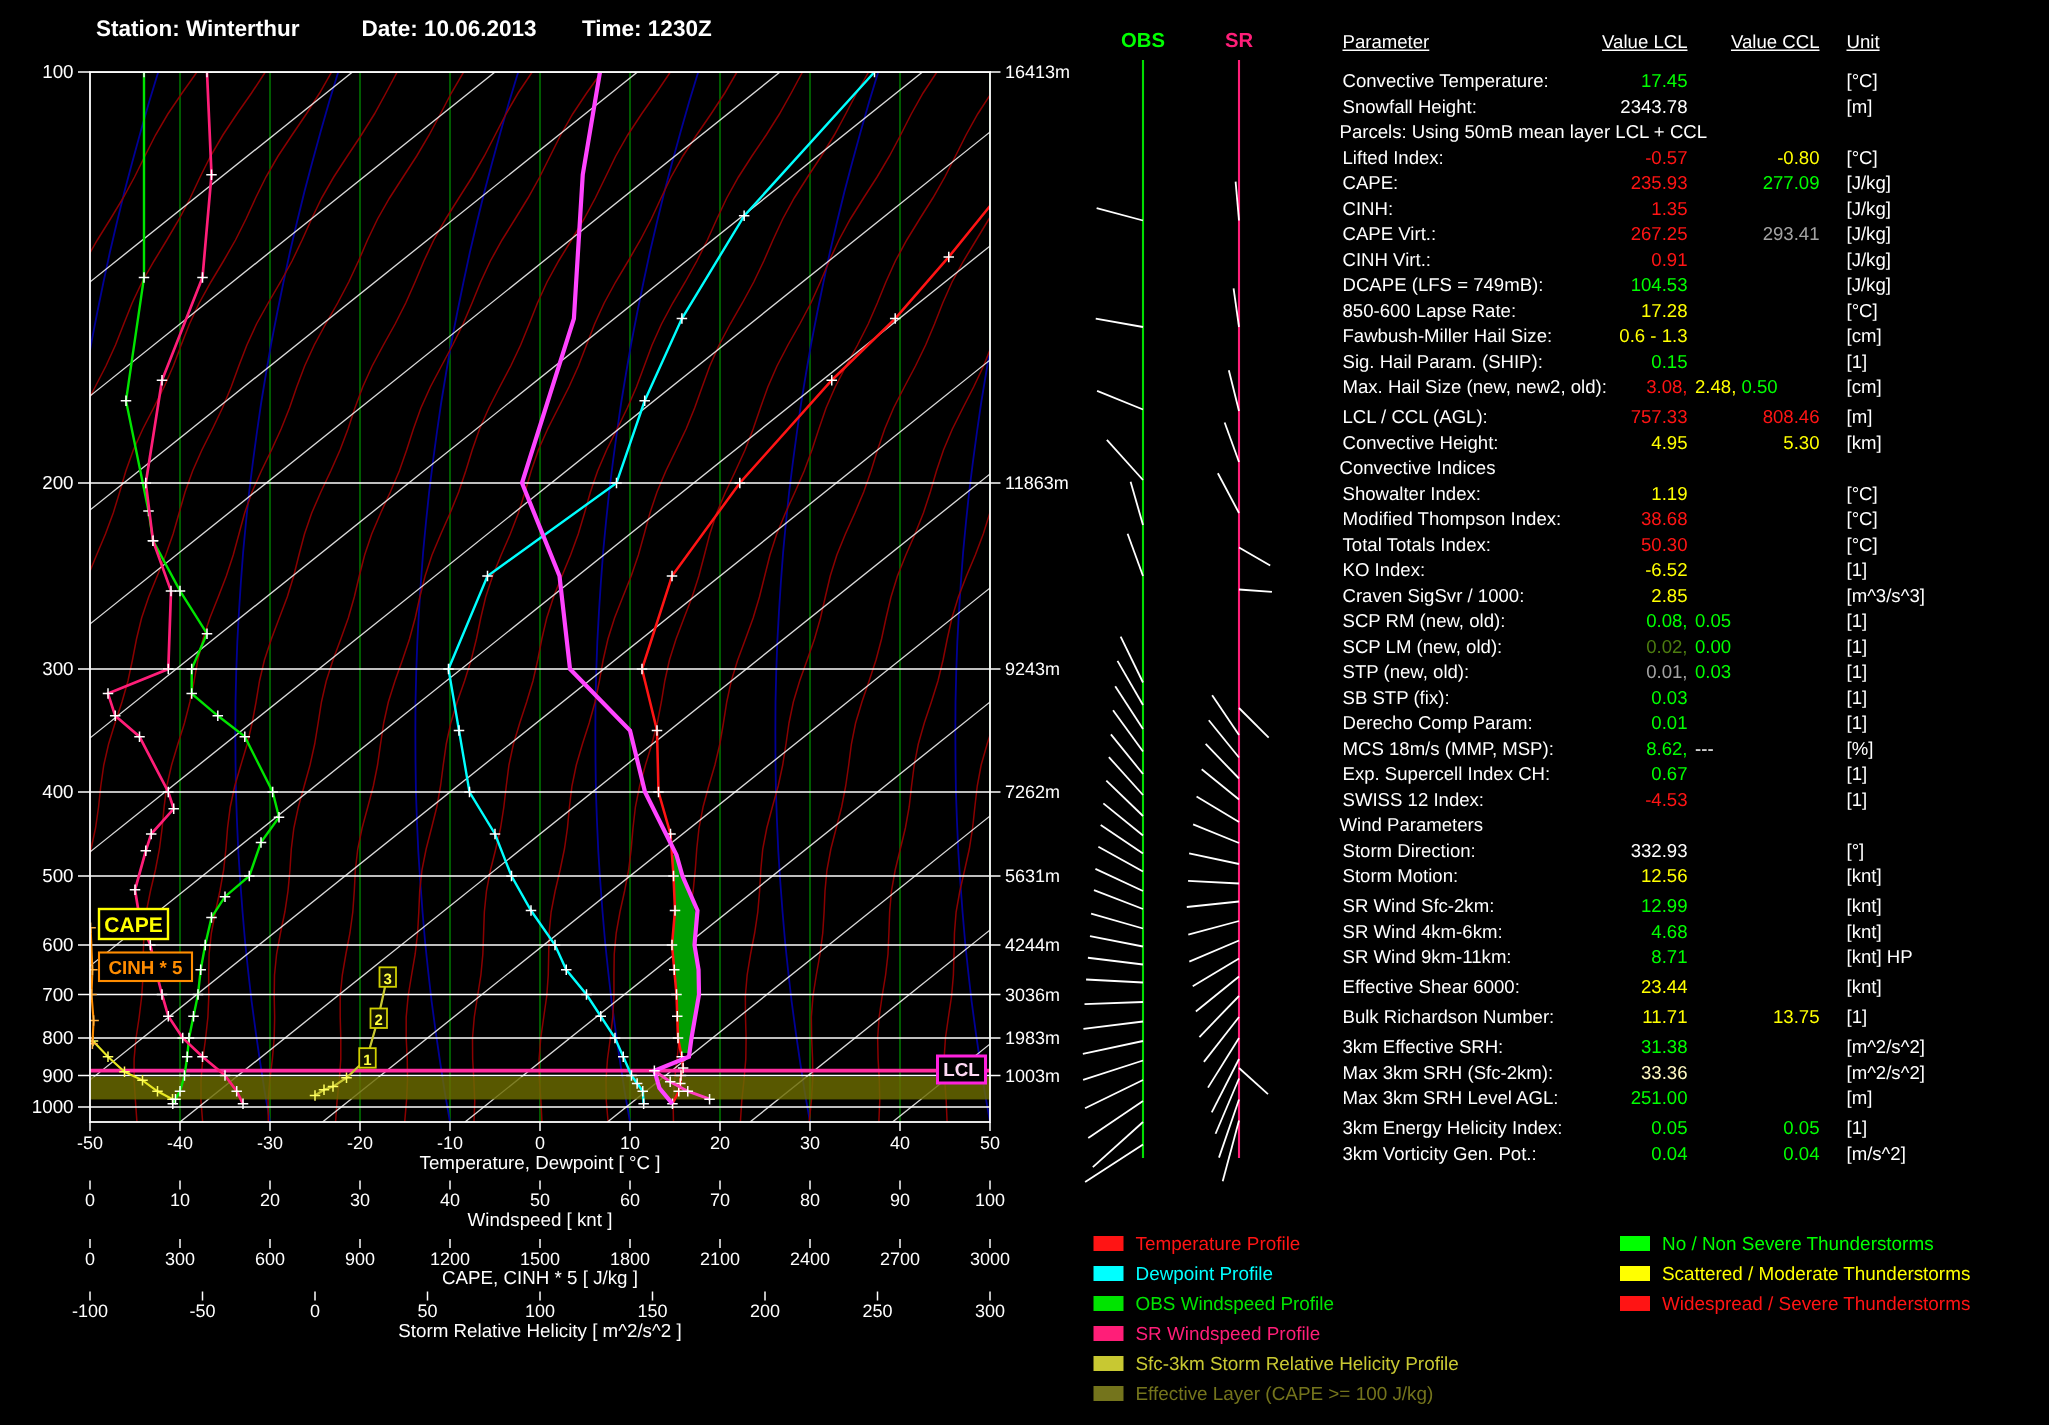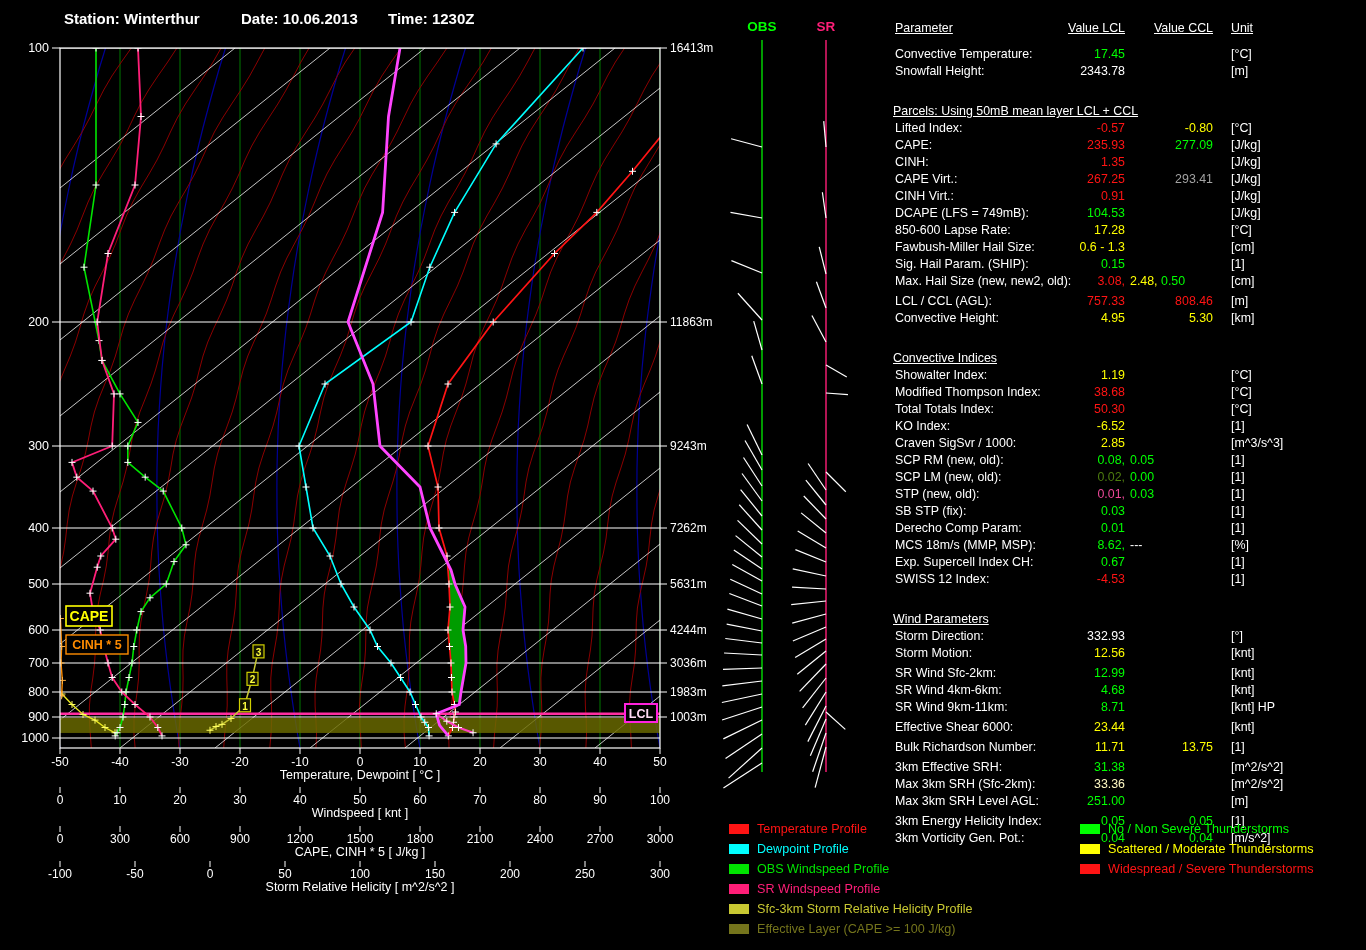--- a/index.html
+++ b/index.html
@@ -4,21 +4,21 @@
 <style>
   html,body{margin:0;padding:0;background:#000;width:1366px;height:950px;overflow:hidden;
             font-family:"Liberation Sans",sans-serif;}
   #stage{position:relative;width:1366px;height:950px;background:#000;}
   #skewt-svg{position:absolute;left:0;top:0;}
   
   #param-table{position:absolute;left:893px;top:20px;width:473px;color:#fff;
                font-size:12.4px;line-height:17px;}
   .thead{position:relative;height:17px;margin-bottom:4px;}
   .thead span{text-decoration:underline;}
-  .sech{margin-top:23px;height:17px;text-decoration:underline;white-space:nowrap;}
+  .sech{margin-top:0;height:17px;white-space:nowrap;}
   .trow{position:relative;height:17px;white-space:nowrap;}
   .trow.gap{margin-top:3px;}
   .tname{position:absolute;left:2px;}
   .tv1{position:absolute;width:130px;right:241px;text-align:right;}
   .tv2{position:absolute;width:88px;right:153px;text-align:right;}
   .tv2.lft{width:100px;right:136px;text-align:left;}
   .tunit{position:absolute;left:338px;}
   .hv1{position:absolute;width:130px;right:241px;text-align:right;}
   .hv2{position:absolute;width:110px;right:153px;text-align:right;}
   .hunit{position:absolute;left:338px;}
@@ -575,21 +575,21 @@
           <span class="tunit">[1]</span>
         </div>
         <div class="trow">
           <span class="tname">SCP LM (new, old):</span>
           <span class="tv1"><span style="color: #4d7c0f;">0.02,</span></span>
           <span class="tv2 lft"><span style="color: rgb(0, 255, 0);">0.00</span></span>
           <span class="tunit">[1]</span>
         </div>
         <div class="trow">
           <span class="tname">STP (new, old):</span>
-          <span class="tv1"><span style="color: #ec4899;">0.01,</span></span>
+          <span class="tv1"><span style="color: #a3a3a3;">0.01,</span></span>
           <span class="tv2 lft"><span style="color: rgb(0, 255, 0);">0.03</span></span>
           <span class="tunit">[1]</span>
         </div>
         <div class="trow">
           <span class="tname">SB STP (fix):</span>
           <span class="tv1"><span style="color: rgb(0, 255, 0);">0.03</span></span>
           <span class="tunit">[1]</span>
         </div>
         <div class="trow">
           <span class="tname">Derecho Comp Param:</span>

